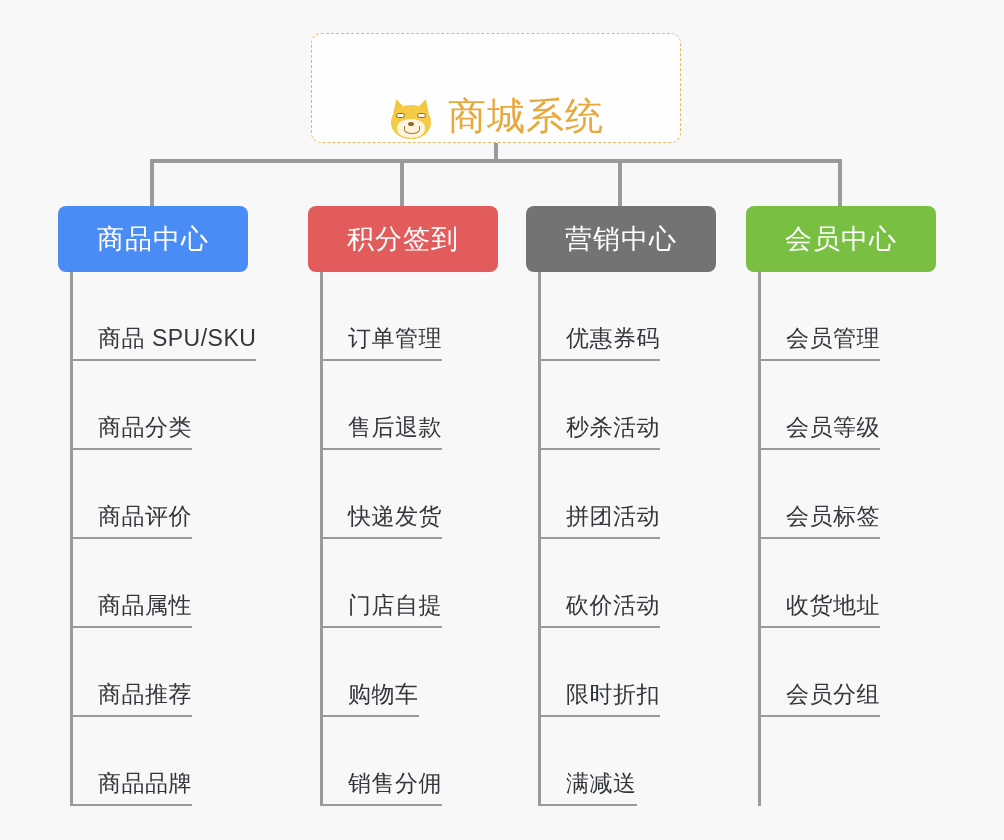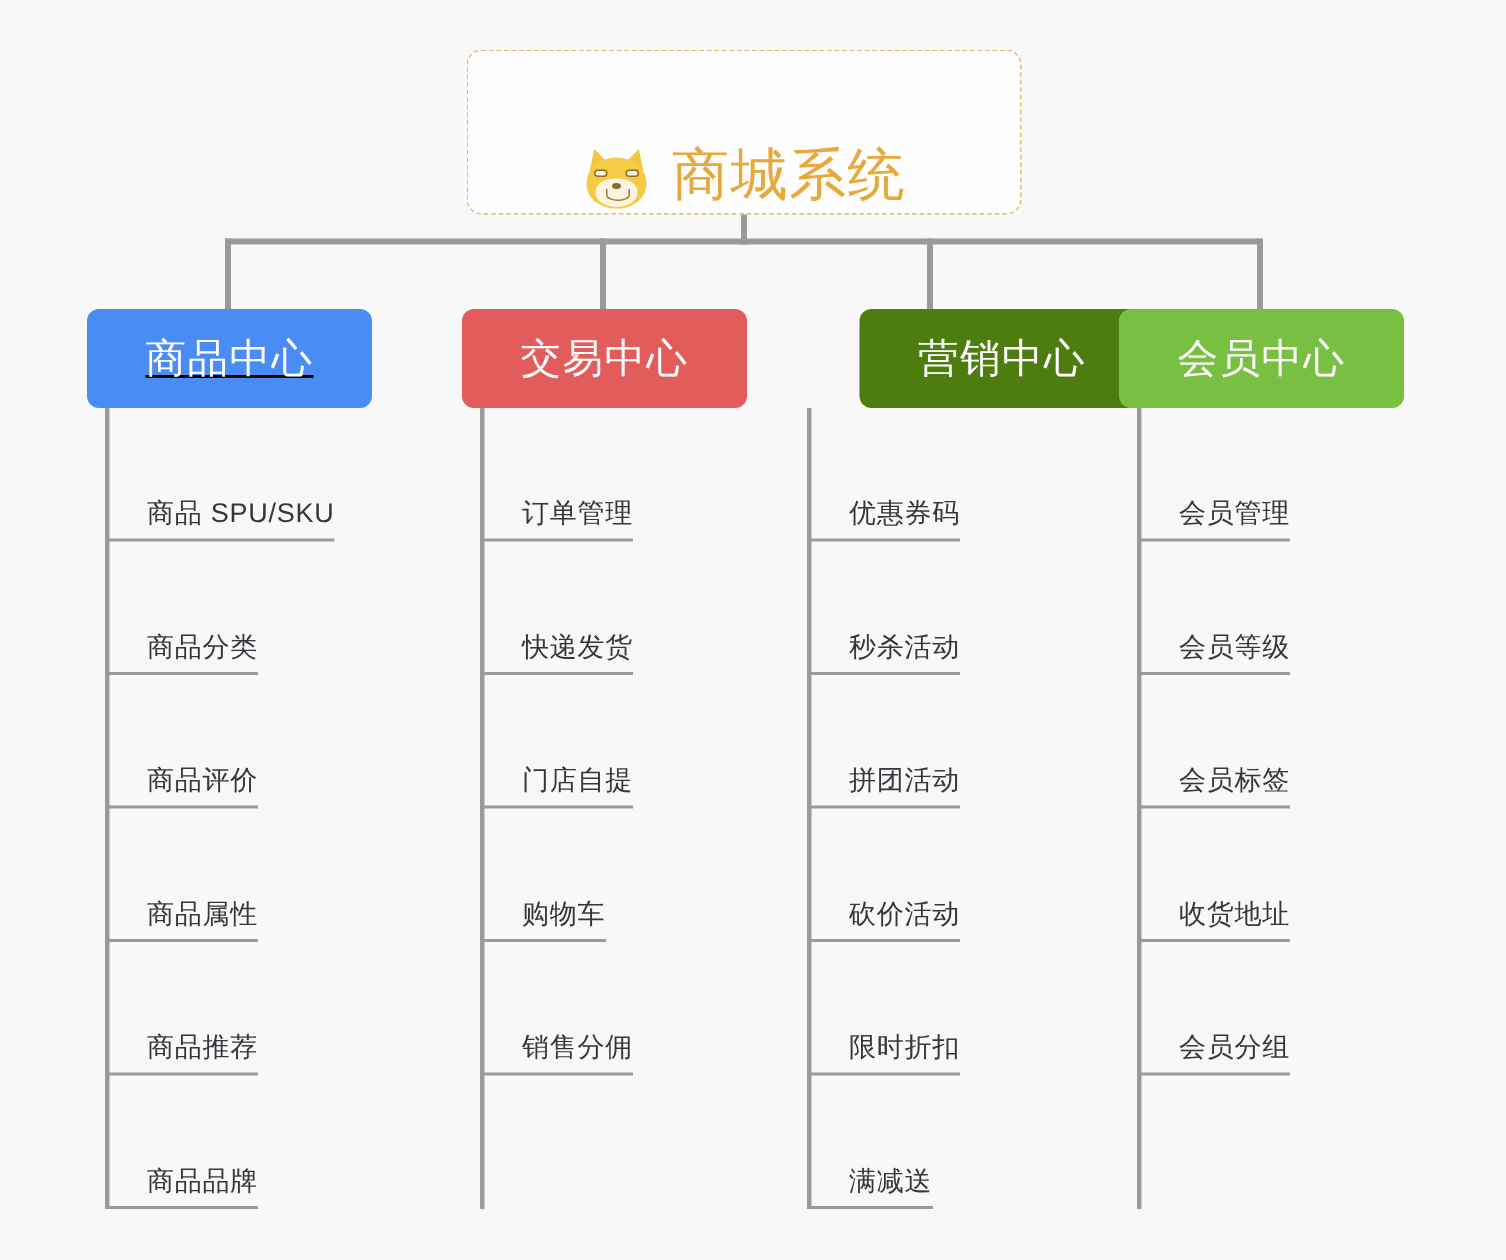--- a/index.html
+++ b/index.html
@@ -188,21 +188,21 @@
     display: flex;
     align-items: flex-end;
   }
   .leaf-inner {
     position: relative;
     padding-left: 28px;
     padding-bottom: 7px;
     display: inline-block;
   }
   .leaf-text {
-    font-size: 18px;
+    font-size: 23px;
     color: #33363b;
     white-space: nowrap;
     letter-spacing: 0.5px;
     display: inline-block;
   }
   .leaf-underline {
     position: absolute;
     left: 0;
     bottom: 0;
     height: 2px;
@@ -233,21 +233,21 @@
 
   <div class="trunk-drop"></div>
   <div class="bus"></div>
   <div class="branch-drop" style="left:150px"></div>
   <div class="branch-drop" style="left:400px"></div>
   <div class="branch-drop" style="left:618px"></div>
   <div class="branch-drop" style="left:838px"></div>
 
   <div id="columns-host">
       <div class="column" style="left: 58px;">
-        <div class="cat-box" style="background: rgb(74, 140, 245); text-decoration: underline;">
+        <div class="cat-box" style="background: rgb(74, 140, 245);">
           <span class="cat-label">商品中心</span>
         </div>
         <div class="leaf-list">
           <div class="leaf-trunk" style="height: 534px;"></div>
           <div class="leaf">
             <div class="leaf-inner"><span class="leaf-text">商品 SPU/SKU</span><div class="leaf-underline"></div></div>
           </div>
           <div class="leaf">
             <div class="leaf-inner"><span class="leaf-text">商品分类</span><div class="leaf-underline"></div></div>
           </div>
@@ -260,43 +260,46 @@
           <div class="leaf">
             <div class="leaf-inner"><span class="leaf-text">商品推荐</span><div class="leaf-underline"></div></div>
           </div>
           <div class="leaf">
             <div class="leaf-inner"><span class="leaf-text">商品品牌</span><div class="leaf-underline"></div></div>
           </div>
         </div>
       </div>
       <div class="column" style="left: 308px;">
         <div class="cat-box" style="background: rgb(226, 92, 92);">
-          <span class="cat-label">交易中心</span>
+          <span class="cat-label">积分签到</span>
         </div>
         <div class="leaf-list">
           <div class="leaf-trunk" style="height: 534px;"></div>
           <div class="leaf">
             <div class="leaf-inner"><span class="leaf-text">订单管理</span><div class="leaf-underline"></div></div>
           </div>
           <div class="leaf">
+            <div class="leaf-inner"><span class="leaf-text">售后退款</span><div class="leaf-underline"></div></div>
+          </div>
+          <div class="leaf">
             <div class="leaf-inner"><span class="leaf-text">快递发货</span><div class="leaf-underline"></div></div>
           </div>
           <div class="leaf">
             <div class="leaf-inner"><span class="leaf-text">门店自提</span><div class="leaf-underline"></div></div>
           </div>
           <div class="leaf">
             <div class="leaf-inner"><span class="leaf-text">购物车</span><div class="leaf-underline"></div></div>
           </div>
           <div class="leaf">
             <div class="leaf-inner"><span class="leaf-text">销售分佣</span><div class="leaf-underline"></div></div>
           </div>
         </div>
       </div>
       <div class="column" style="left: 526px;">
-        <div class="cat-box" style="background: #4d7c0f; margin-left: 47px;">
+        <div class="cat-box" style="background: #737373;">
           <span class="cat-label">营销中心</span>
         </div>
         <div class="leaf-list">
           <div class="leaf-trunk" style="height: 534px;"></div>
           <div class="leaf">
             <div class="leaf-inner"><span class="leaf-text">优惠券码</span><div class="leaf-underline"></div></div>
           </div>
           <div class="leaf">
             <div class="leaf-inner"><span class="leaf-text">秒杀活动</span><div class="leaf-underline"></div></div>
           </div>

